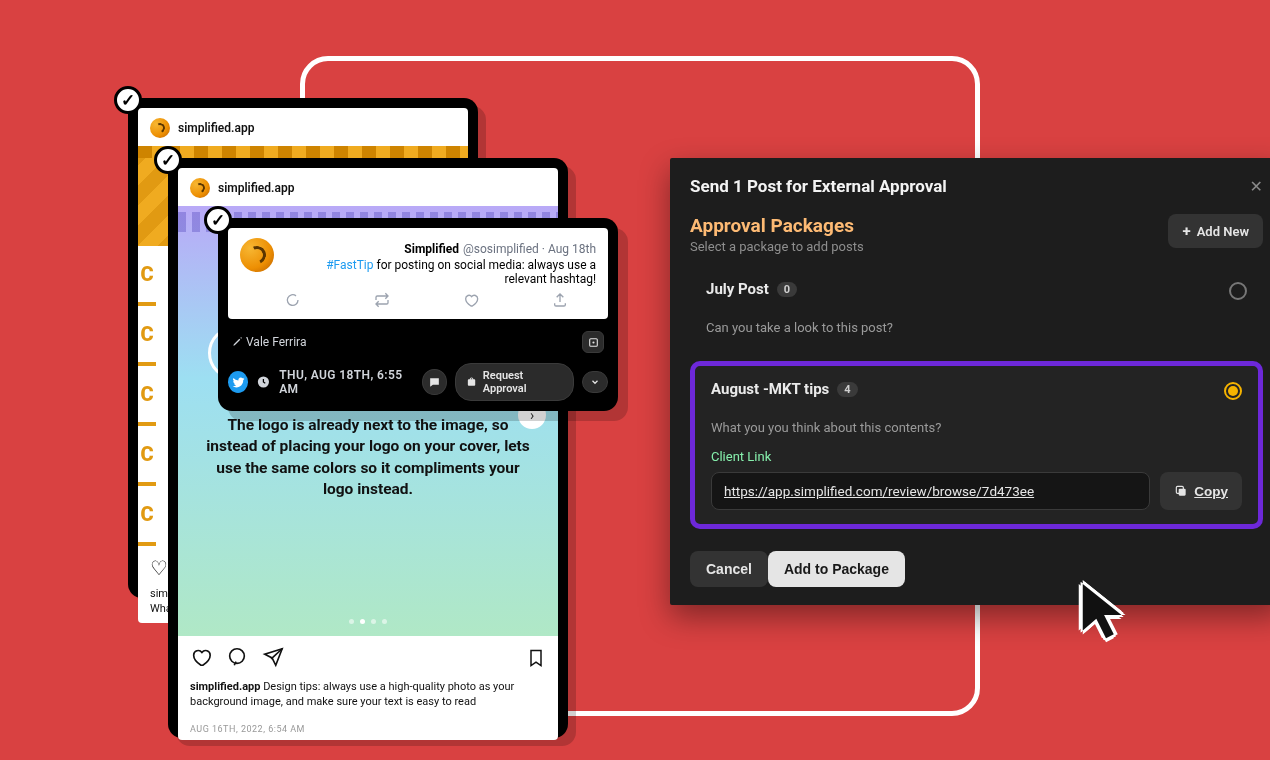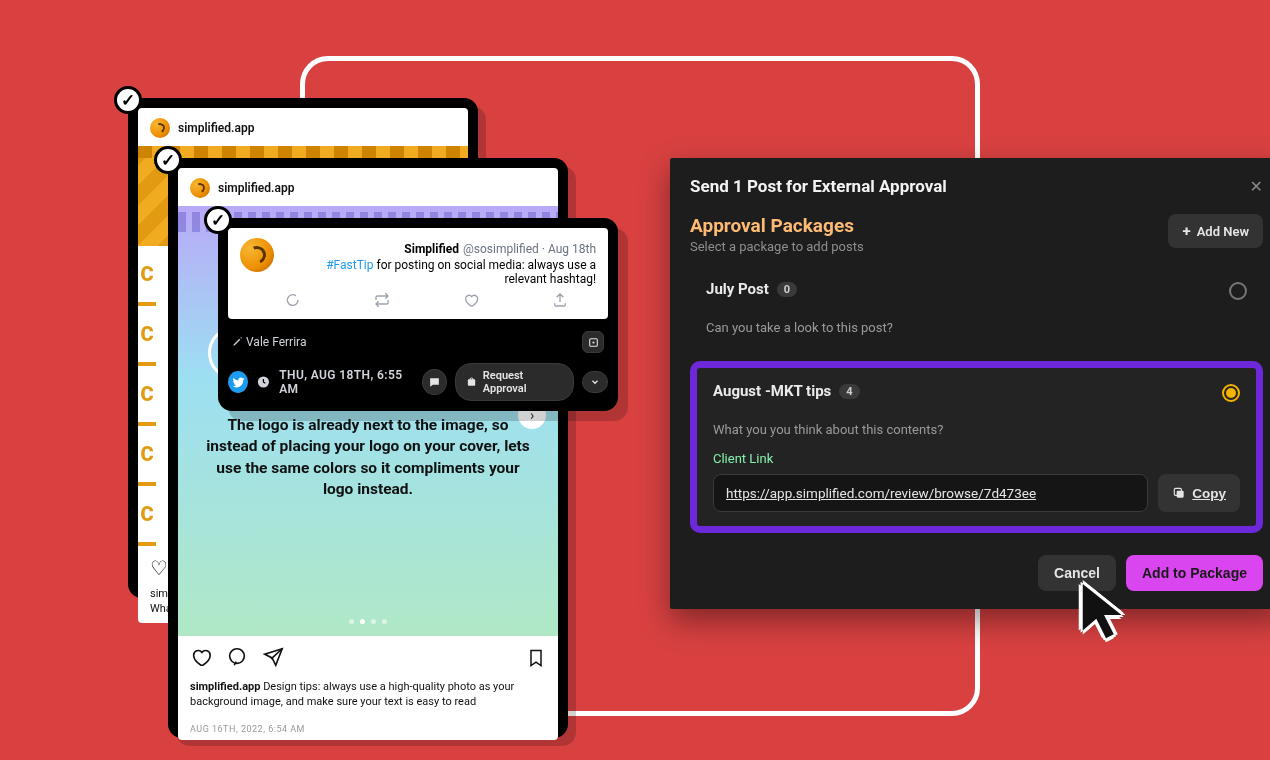--- a/index.html
+++ b/index.html
@@ -96,39 +96,39 @@
   .modal .titlebar{display:flex;justify-content:space-between;align-items:center;}
   .modal h2{font-size:17px;font-weight:700;color:#f3f3f3;}
   .closebtn{color:#8a8a8a;font-size:16px;cursor:pointer;}
   .sec{display:flex;justify-content:space-between;align-items:flex-start;margin-top:18px;}
   .sec h3{font-size:19px;font-weight:700;color:#fdba74;}
   .sec p{font-size:13px;color:#8e8e8e;margin-top:2px;}
   .addnew{display:flex;align-items:center;gap:6px;background:#333;border-radius:8px;
     padding:8px 14px;font-size:13px;font-weight:600;color:#e5e5e5;cursor:pointer;}
   .pkg{border-radius:10px;padding:14px 16px;margin-top:12px;position:relative;}
   .pkg.normal{}
-  .pkg.selected{border:7px solid #6d28d9;background:#232323;}
+  .pkg.selected{border:5px solid #6d28d9;background:#232323;}
   .pkg .row{display:flex;align-items:center;gap:8px;}
   .pkg .name{font-size:15px;font-weight:700;color:#eaeaea;}
   .badge{background:#3a3a3a;color:#cfcfcf;font-size:11px;font-weight:700;border-radius:9px;padding:1px 7px;}
   .pkg .desc{font-size:13px;color:#9a9a9a;margin-top:22px;}
   .radio{position:absolute;right:16px;top:16px;width:18px;height:18px;border-radius:50%;border:2px solid #777;background:transparent;}
   .radio.on{border-color:#f5b300;display:flex;align-items:center;justify-content:center;}
   .radio.on::after{content:"";width:10px;height:10px;border-radius:50%;background:#f5b300;}
   .linkblock{margin-top:14px;}
   .linkblock .lbl{font-size:13px;color:#86efac;}
   .linkrow{display:flex;gap:10px;margin-top:8px;text-decoration:underline;}
   .linkinput{flex:1;background:#151515;border:1px solid #3a3a3a;border-radius:8px;
     padding:10px 12px;font-size:13.5px;color:#e5e5e5;font-family:inherit;}
   .copybtn{display:flex;align-items:center;gap:6px;background:#333;border:none;border-radius:8px;
     padding:0 14px;font-size:13.5px;font-weight:600;color:#e5e5e5;cursor:pointer;}
-  .modalfoot{display:flex;justify-content:flex-end;gap:10px;margin-top:22px;}
+  .modalfoot{display:flex;justify-content:flex-start;margin-top:22px;}
   .btn-cancel{background:#333;color:#e5e5e5;border:none;border-radius:8px;padding:10px 16px;
     font-size:14px;font-weight:600;cursor:pointer;}
-  .btn-primary{background:#d946ef;color:#1a1a1a;border:none;border-radius:8px;padding:10px 16px;
+  .btn-primary{background:#e5e5e5;color:#1a1a1a;border:none;border-radius:8px;padding:10px 16px;
     font-size:14px;font-weight:700;cursor:pointer;}
   
   .cursor{position:absolute;z-index:90;filter:drop-shadow(2px 2px 0 #fff) drop-shadow(-2px 2px 0 #fff) drop-shadow(2px -2px 0 #fff) drop-shadow(-2px -2px 0 #fff);}
   .cursor svg{width:62px;height:62px;}
 </style>
 </head>
 <body>
 
 <div class="stage">
 

